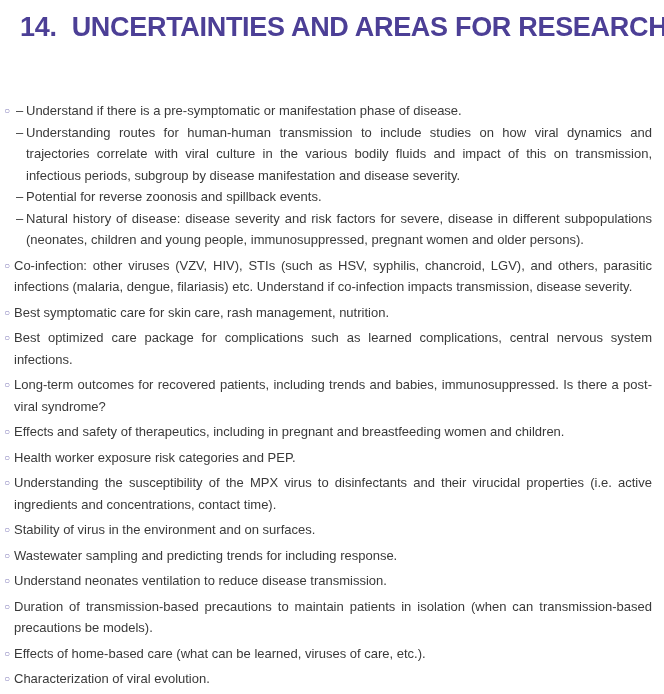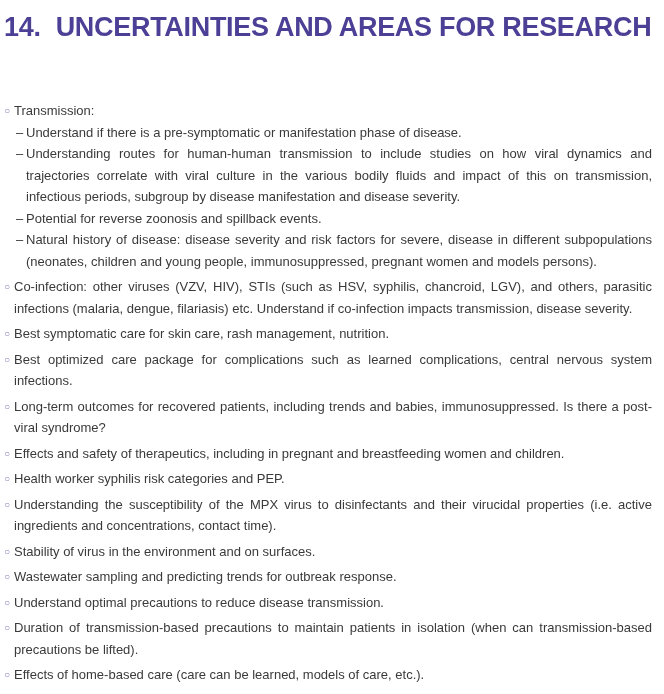--- a/index.html
+++ b/index.html
@@ -9,21 +9,21 @@
     height: 694px;
     background: #ffffff;
     overflow: hidden;
     font-family: "Liberation Sans", sans-serif;
     color: #3a3a3a;
     box-sizing: border-box;
   }
   .heading {
     display: flex;
     align-items: flex-end;
-    margin: 12px 0 0 4px;
+    margin: 12px 0 0 20px;
     font-size: 27px;
     font-weight: bold;
     letter-spacing: -0.3px;
     color: #4c3f96;
     white-space: nowrap;
   }
   .heading .num { margin-right: 15px; }
   .list {
     margin-top: 57px;
     padding: 0 12px 0 4px;
@@ -66,36 +66,35 @@
   <h1 class="heading">
     <span class="num">14.</span>
     <span class="ttl">UNCERTAINTIES AND AREAS FOR RESEARCH</span>
   </h1>
 
   <div class="list">
 
     <div class="item">
       <span class="bullet">○</span>
       <div>
-        <p>Transmission:</p>
         <div class="sub">
           <span class="dash">–</span>
           <p>Understand if there is a pre-symptomatic or manifestation phase of disease.</p>
         </div>
         <div class="sub">
           <span class="dash">–</span>
           <p>Understanding routes for human-human transmission to include studies on how viral dynamics and trajectories correlate with viral culture in the various bodily fluids and impact of this on transmission, infectious periods, subgroup by disease manifestation and disease severity.</p>
         </div>
         <div class="sub">
           <span class="dash">–</span>
           <p>Potential for reverse zoonosis and spillback events.</p>
         </div>
         <div class="sub">
           <span class="dash">–</span>
-          <p>Natural history of disease: disease severity and risk factors for severe, disease in different subpopulations (neonates, children and young people, immunosuppressed, pregnant women and models persons).</p>
+          <p>Natural history of disease: disease severity and risk factors for severe, disease in different subpopulations (neonates, children and young people, immunosuppressed, pregnant women and older persons).</p>
         </div>
       </div>
     </div>
 
     <div class="item">
       <span class="bullet">○</span>
       <p>Co-infection: other viruses (VZV, HIV), STIs (such as HSV, syphilis, chancroid, LGV), and others, parasitic infections (malaria, dengue, filariasis) etc. Understand if co-infection impacts transmission, disease severity.</p>
     </div>
 
     <div class="item">
@@ -113,51 +112,51 @@
       <p>Long-term outcomes for recovered patients, including trends and babies, immunosuppressed. Is there a post-viral syndrome?</p>
     </div>
 
     <div class="item">
       <span class="bullet">○</span>
       <p>Effects and safety of therapeutics, including in pregnant and breastfeeding women and children.</p>
     </div>
 
     <div class="item">
       <span class="bullet">○</span>
-      <p>Health worker syphilis risk categories and PEP.</p>
+      <p>Health worker exposure risk categories and PEP.</p>
     </div>
 
     <div class="item">
       <span class="bullet">○</span>
       <p>Understanding the susceptibility of the MPX virus to disinfectants and their virucidal properties (i.e. active ingredients and concentrations, contact time).</p>
     </div>
 
     <div class="item">
       <span class="bullet">○</span>
       <p>Stability of virus in the environment and on surfaces.</p>
     </div>
 
     <div class="item">
       <span class="bullet">○</span>
-      <p>Wastewater sampling and predicting trends for outbreak response.</p>
+      <p>Wastewater sampling and predicting trends for including response.</p>
     </div>
 
     <div class="item">
       <span class="bullet">○</span>
-      <p>Understand optimal precautions to reduce disease transmission.</p>
+      <p>Understand neonates ventilation to reduce disease transmission.</p>
     </div>
 
     <div class="item">
       <span class="bullet">○</span>
-      <p>Duration of transmission-based precautions to maintain patients in isolation (when can transmission-based precautions be lifted).</p>
+      <p>Duration of transmission-based precautions to maintain patients in isolation (when can transmission-based precautions be models).</p>
     </div>
 
     <div class="item">
       <span class="bullet">○</span>
-      <p>Effects of home-based care (care can be learned, models of care, etc.).</p>
+      <p>Effects of home-based care (what can be learned, viruses of care, etc.).</p>
     </div>
 
     <div class="item">
       <span class="bullet">○</span>
       <p>Characterization of viral evolution.</p>
     </div>
 
   </div>
 </div>
 

